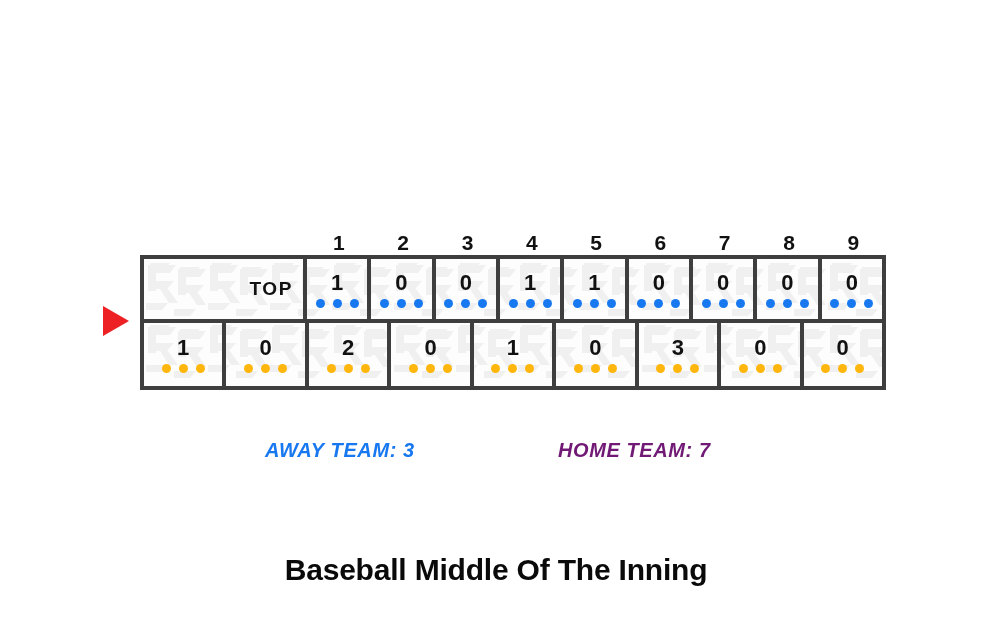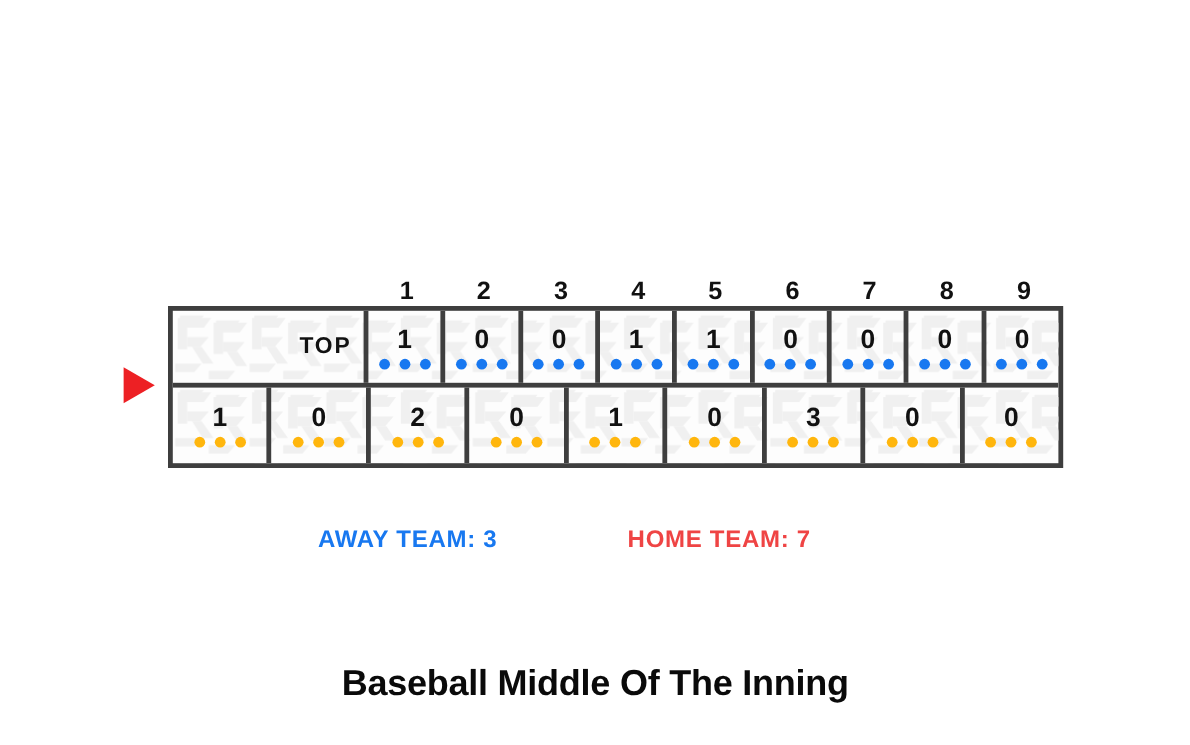--- a/index.html
+++ b/index.html
@@ -142,36 +142,37 @@
     border-left: 26px solid #ed2024;
   }
 
   
   #totals {
     position: absolute;
     left: 140px;
     top: 437px;
     width: 746px;
     height: 30px;
+    font-style: italic;
   }
   .total-label {
     position: absolute;
     font-size: 20px;
     font-weight: 700;
     letter-spacing: 0.6px;
     line-height: 26px;
     white-space: nowrap;
   }
   #away-total {
     left: 125px;
     color: #1878f0;
   }
   #home-total {
-    left: 383px;
-    color: #ef4444;
+    left: 418px;
+    color: #701a75;
   }
 
   
   #caption {
     position: absolute;
     left: 0;
     top: 553px;
     width: 992px;
     text-align: center;
     font-size: 30px;

